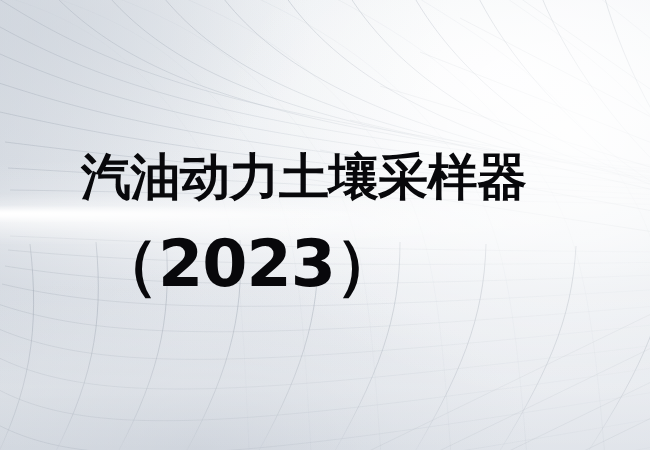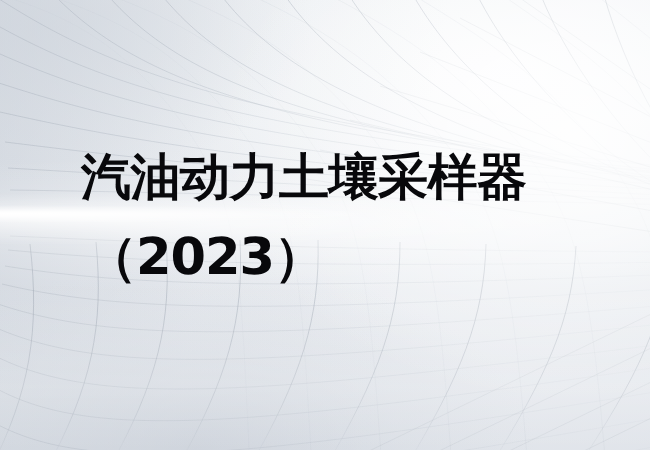--- a/index.html
+++ b/index.html
@@ -84,23 +84,23 @@
   #title-line-1 {
     position: absolute;
     left: 66px;
     top: 152px;
     font-size: 50px;
     letter-spacing: -0.5px;
   }
 
   #title-line-2 {
     position: absolute;
-    left: 71px;
+    left: 79px;
     top: 232px;
-    font-size: 51px;
+    font-size: 65px;
     letter-spacing: -1px;
   }
 </style>
 </head>
 <body>
 
 <div id="slide">
 
   <div class="bg-layer" id="bg-base"></div>
 

